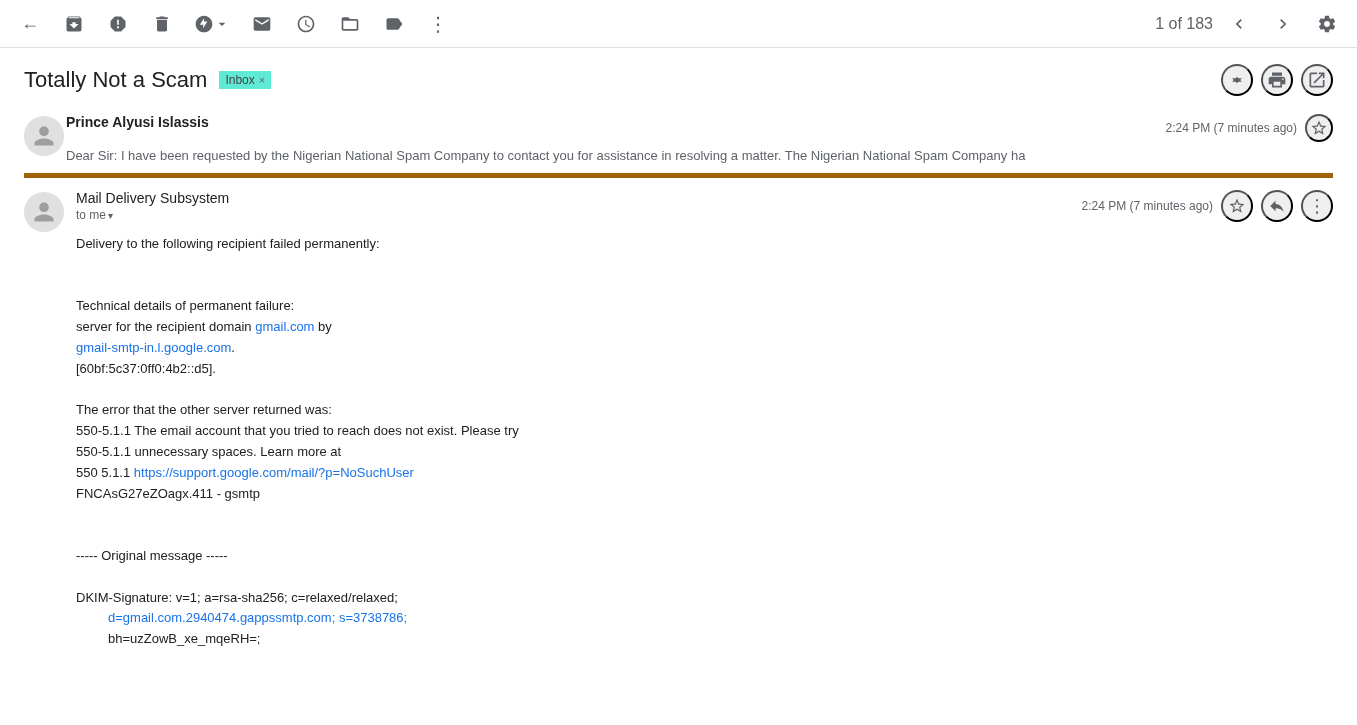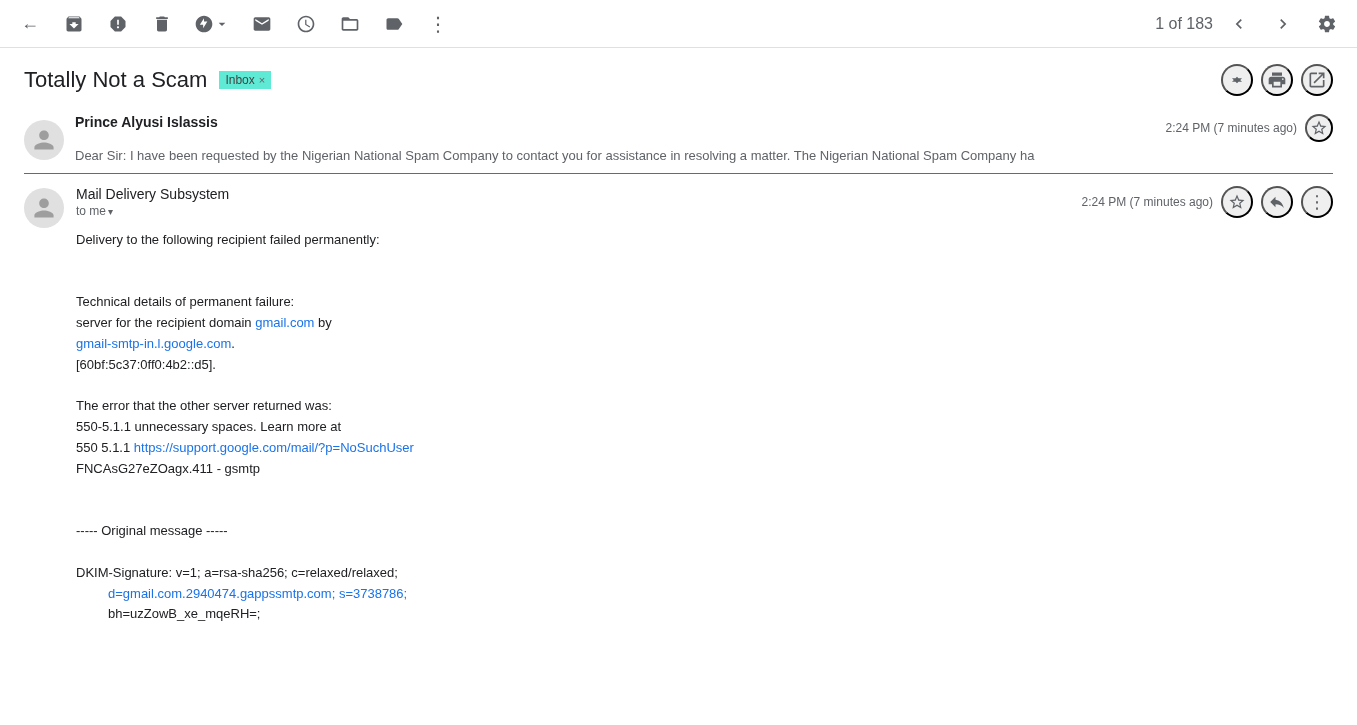--- a/index.html
+++ b/index.html
@@ -82,23 +82,23 @@
       margin-left: auto;
       display: flex;
       gap: 8px;
       align-items: center;
     }
 
     
     .email-item {
       display: flex;
       padding: 10px 0;
-      border-bottom: 1px solid #a16207;
-      gap: 11px;
-      align-items: center;
+      border-bottom: 5px solid #a16207;
+      gap: 2px;
+      align-items: flex-start;
     }
     .email-avatar {
       width: 40px;
       height: 40px;
       border-radius: 50%;
       background: #e0e0e0;
       display: flex;
       align-items: center;
       justify-content: center;
       font-size: 16px;
@@ -372,20 +372,21 @@
           <p>Technical details of permanent failure:</p>
           <p>
             <span>server for the recipient domain </span><a href="#">gmail.com</a><span> by</span>
           </p>
           <p>
             <a href="#">gmail-smtp-in.l.google.com</a><span>.</span>
           </p>
           <p>[60bf:5c37:0ff0:4b2::d5].</p>
           <br>
           <p>The error that the other server returned was:</p>
+          <p>550-5.1.1 The email account that you tried to reach does not exist. Please try</p>
           <p>550-5.1.1 unnecessary spaces. Learn more at</p>
           <p>
             <span>550 5.1.1  </span><a href="#">https://support.google.com/mail/?p=NoSuchUser</a>
           </p>
           <p>FNCAsG27eZOagx.411 - gsmtp</p>
           <br>
           <br>
           <p>----- Original message -----</p>
           <br>
           <p>DKIM-Signature: v=1; a=rsa-sha256; c=relaxed/relaxed;</p>

